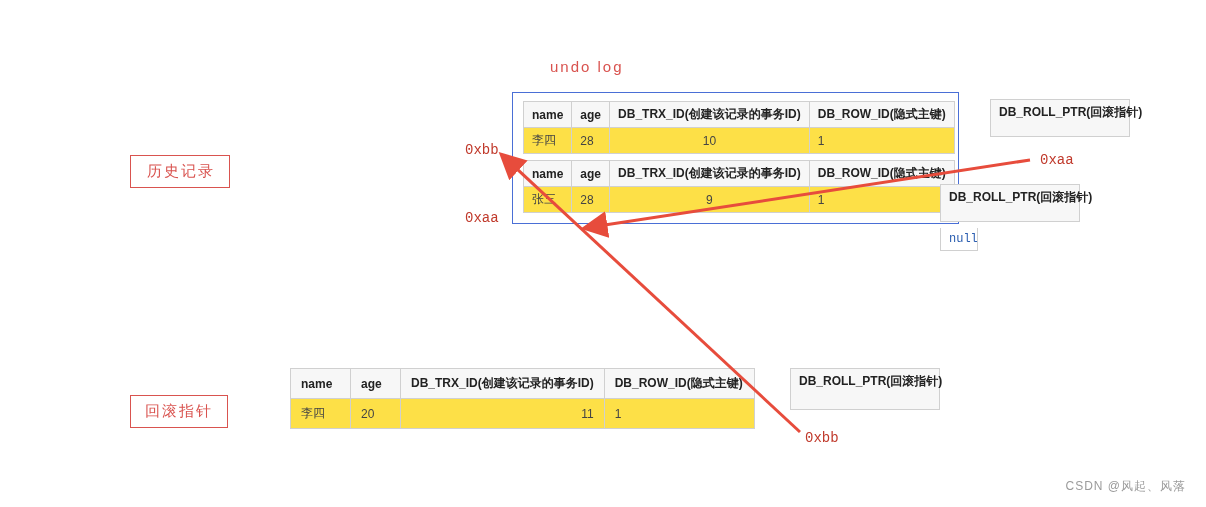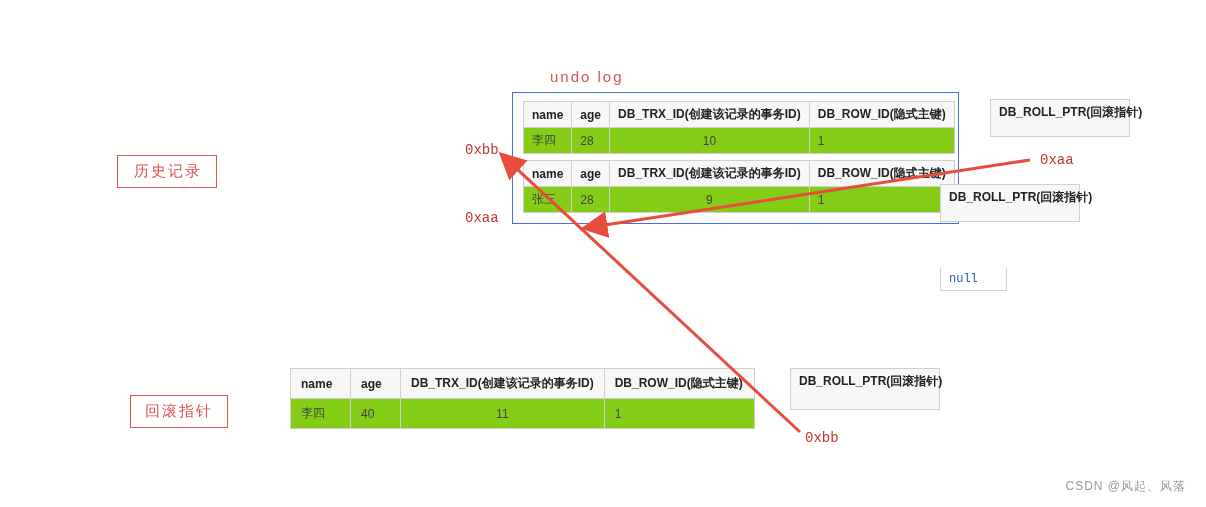--- a/index.html
+++ b/index.html
@@ -23,37 +23,36 @@
     font-size: 15px;
     letter-spacing: 2px;
     background: #fff;
   }
 
   
   .title-red {
     color: #d9534f;
     font-size: 15px;
     letter-spacing: 2px;
-    margin-top: 10px;
   }
 
   
   .ptr-label {
     color: #c0392b;
     font-family: Consolas, "Courier New", monospace;
     font-size: 14px;
   }
 
   
   .val-red { color: #c0392b; }
 
   
   table.db {
     border-collapse: collapse;
-    background: #84cc16;
+    background: #fde047;
     box-sizing: border-box;
   }
   table.db th, table.db td {
     border: 1px solid #d0d0d0;
     padding: 6px 10px;
     font-size: 12px;
     text-align: left;
     vertical-align: middle;
     white-space: nowrap;
     box-sizing: border-box;
@@ -113,21 +112,21 @@
     color: rgba(120,120,120,0.75);
     font-size: 12px;
     letter-spacing: 1px;
   }
 </style>
 </head>
 <body>
 
 <div class="abs title-red" style="left:550px; top:58px;">undo log</div>
 
-<div class="abs section-label" style="left:117px; top:155px;padding-left:16px;">历史记录</div>
+<div class="abs section-label" style="left:130px; top:155px;padding-left:16px;">历史记录</div>
 
 <div class="abs section-label" style="left:130px; top:395px;">回滚指针</div>
 
 <div class="abs undo-box hist" style="left:512px; top:92px; width:425px;">
 
   <table class="db" style="width:100%;">
     <tbody>
         <tr>
       <th>name</th>
       <th>age</th>
@@ -160,38 +159,38 @@
       <td>1</td>
     </tr>
   </tbody>
     </table>
 </div>
 
 <div class="abs rollcol" style="left:990px; top:99px; width:140px; height:38px;">DB_ROLL_PTR(回滚指针)</div>
 <div class="abs ptr-label" style="left:1040px; top:152px;">0xaa</div>
 
 <div class="abs rollcol" style="left:940px; top:184px; width:140px; height:38px;">DB_ROLL_PTR(回滚指针)</div>
-<div class="abs rollval" style="left:940px; top:228px; width:67px; border-top:none;margin-top:40px;">null</div>
+<div class="abs rollval" style="left:940px; top:228px; width:38px; border-top:none;">null</div>
 
 <div class="abs ptr-label" style="left:465px; top:142px;">0xbb</div>
 <div class="abs ptr-label" style="left:465px; top:210px;">0xaa</div>
 
 <div class="abs" style="left:290px; top:368px;">
   <table class="db">
     <tbody>
         <tr>
       <th style="width:60px;">name</th>
       <th style="width:50px;">age</th>
       <th style="width:190px;">DB_TRX_ID(创建该记录的事务ID)</th>
       <th style="width:150px;">DB_ROW_ID(隐式主键)</th>
     </tr>
     <tr>
       <td class="val-red">李四</td>
-      <td class="val-red">40</td>
-      <td class="val-red" style="text-align:center;">11</td>
+      <td class="val-red">20</td>
+      <td class="val-red" style="text-align:right;">11</td>
       <td>1</td>
     </tr>
   </tbody>
     </table>
 </div>
 
 <div class="abs rollcol" style="left:790px; top:368px; width:150px; height:42px;">DB_ROLL_PTR(回滚指针)</div>
 <div class="abs ptr-label" style="left:805px; top:430px;">0xbb</div>
 
 <div class="abs watermark" style="right:20px; bottom:12px;">CSDN @风起、风落</div>

